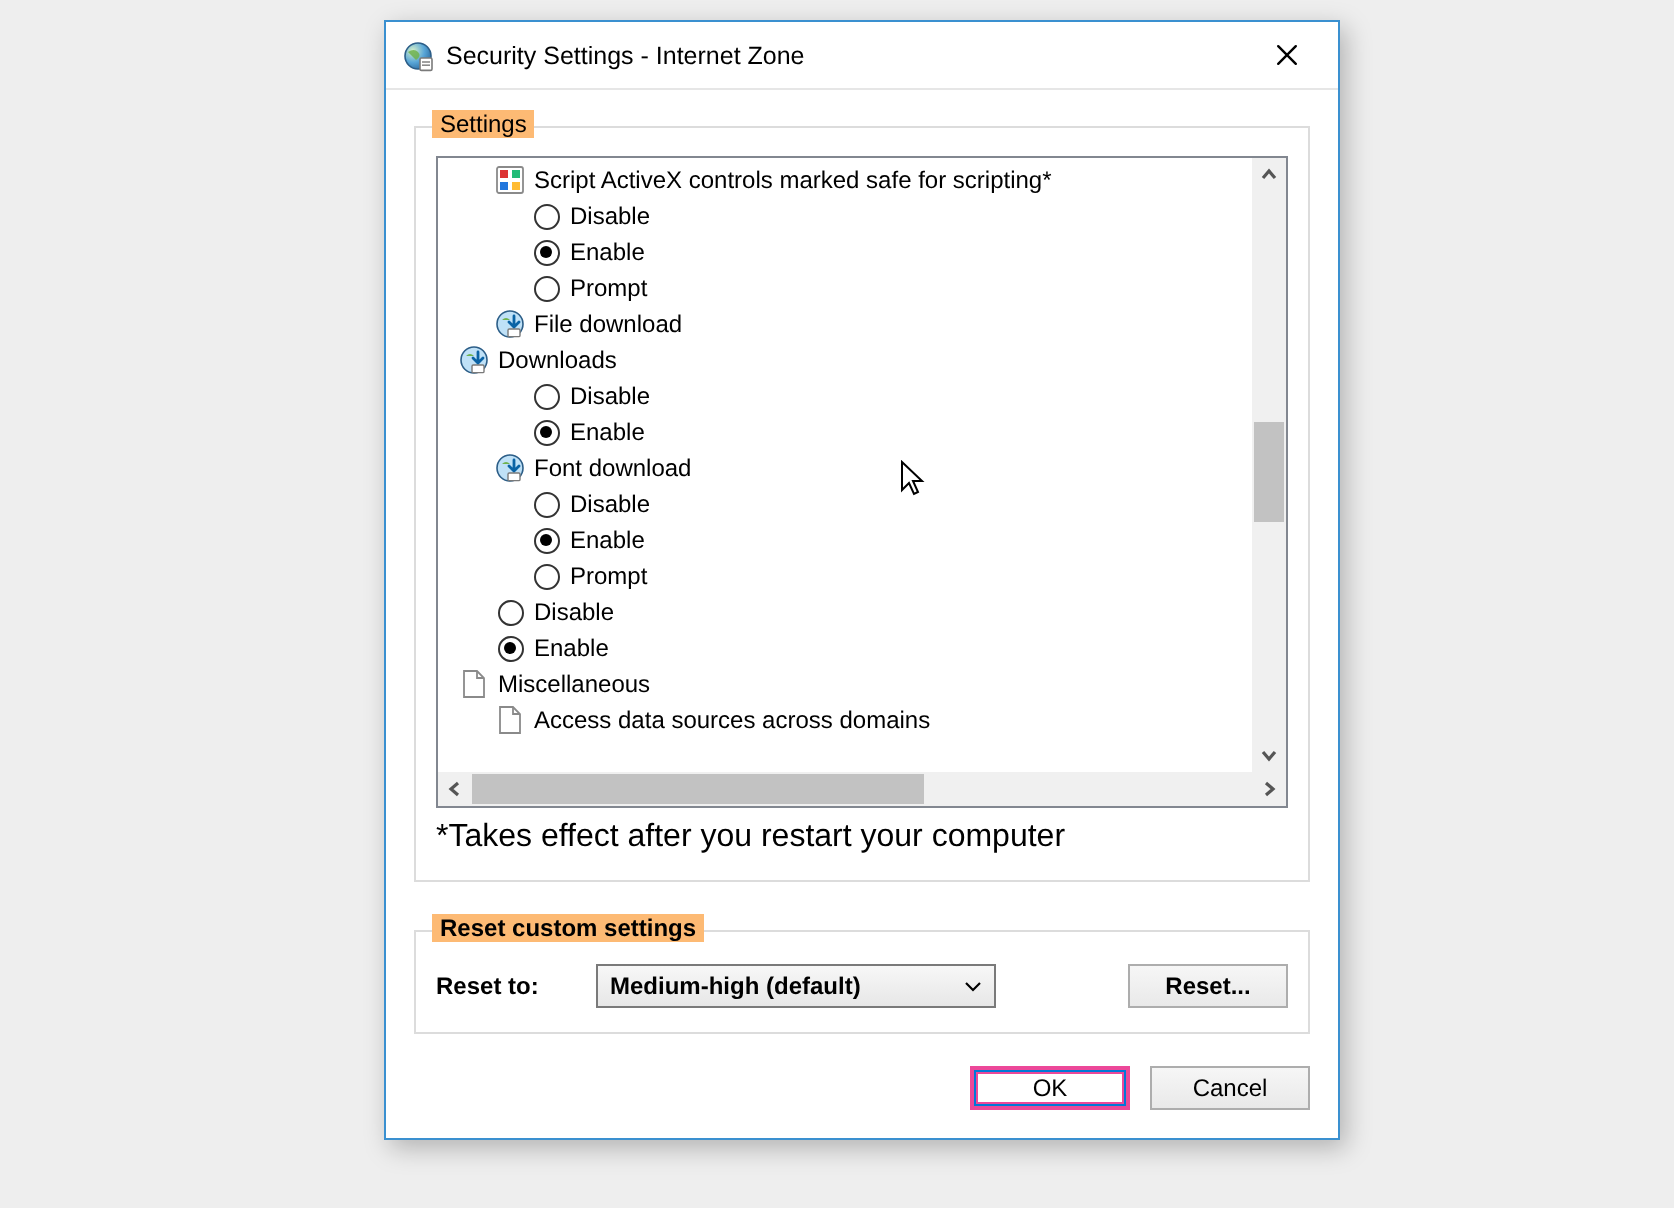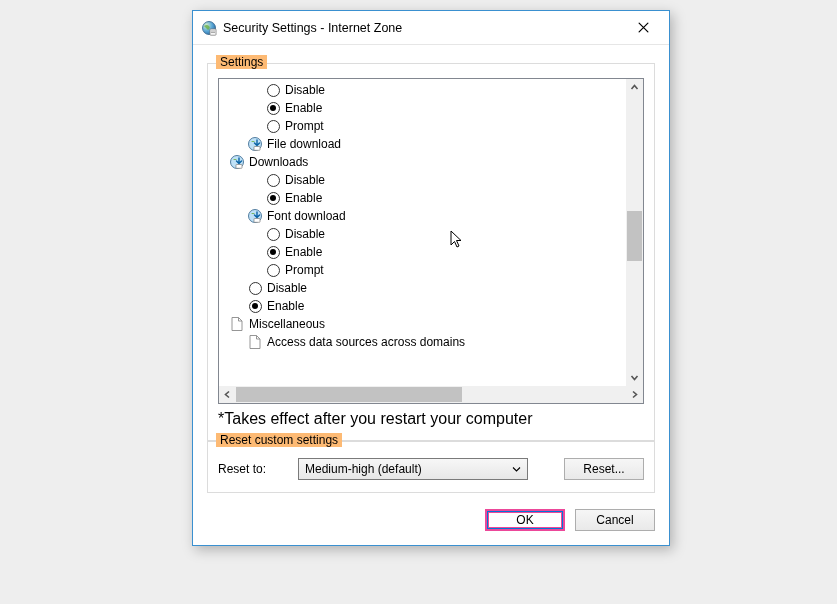--- a/index.html
+++ b/index.html
@@ -172,21 +172,21 @@
   
   .reset-row {
     display: flex;
     align-items: center;
     gap: 20px;
     margin-top: 4px;
   }
   .reset-label { width: 60px; }
   .combo {
     flex: 0 0 auto;
-    width: 230px;
+    width: 200px;
     height: 22px;
     border: 1px solid #7a7a7a;
     background: linear-gradient(#f7f7f7,#e7e7e7);
     display: flex; align-items: center;
     padding: 0 4px 0 6px;
     font-size: 12px;
     cursor: pointer;
     position: relative;
   }
   .combo .combo-text { flex:1 1 auto; }
@@ -253,20 +253,32 @@
   </div>
 
   <div class="body">
 
     <div class="groupbox">
       <span class="legend">Settings</span>
 
       <div class="tree-wrap">
         <div class="tree-scroll">
           <div class="tree-content" id="tree-content">
+              <div class="node lvl1">
+                <span class="icon-slot">
+                  <svg viewBox="0 0 16 16">
+                    <rect x="1.5" y="1.5" width="13" height="13" rx="1" fill="#fff" stroke="#8a8a8a" stroke-width="0.9"></rect>
+                    <rect x="3" y="3" width="4" height="4" fill="#d33"></rect>
+                    <rect x="9" y="3" width="4" height="4" fill="#2b7"></rect>
+                    <rect x="3" y="9" width="4" height="4" fill="#27d"></rect>
+                    <rect x="9" y="9" width="4" height="4" fill="#fb3"></rect>
+                  </svg>
+                </span>
+                <span class="label">Script ActiveX controls marked safe for scripting*</span>
+              </div>
               <div class="node lvl2">
                 <span class="icon-slot">
                   <span class="radio"></span>
                 </span>
                 <span class="label">Disable</span>
               </div>
               <div class="node lvl2">
                 <span class="icon-slot">
                   <span class="radio checked"></span>
                 </span>
@@ -401,21 +413,21 @@
             <svg width="9" height="9">
                 <path class="sb-chev" d="M3 1.5 L6.5 4.5 L3 7.5"></path>
               </svg>
           </div>
         </div>
       </div>
 
       <div class="note">*Takes effect after you restart your computer</div>
     </div>
 
-    <div class="groupbox" style="margin-top:0;">
+    <div class="groupbox" style="margin-top:24px;font-weight:bold;">
       <span class="legend">Reset custom settings</span>
 
       <div class="reset-row">
         <span class="reset-label">Reset to:</span>
         <div class="combo">
           <span class="combo-text">Medium-high (default)</span>
           <span class="combo-arrow">
             <svg width="9" height="9">
                 <path d="M1 2.5 L4.5 6 L8 2.5" stroke="#000" stroke-width="1.1" fill="none"></path>
               </svg>

